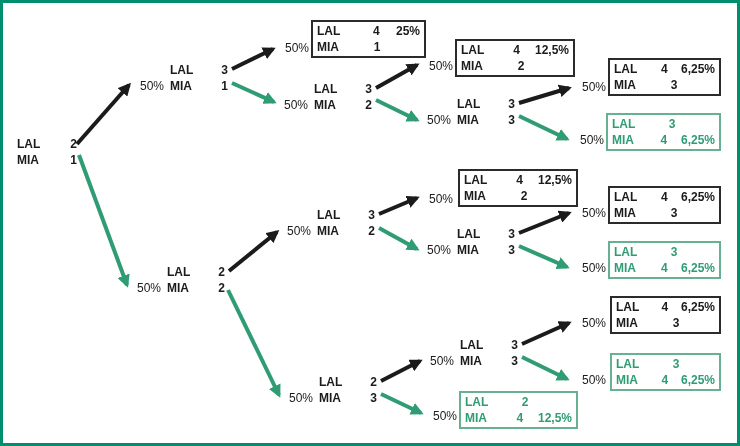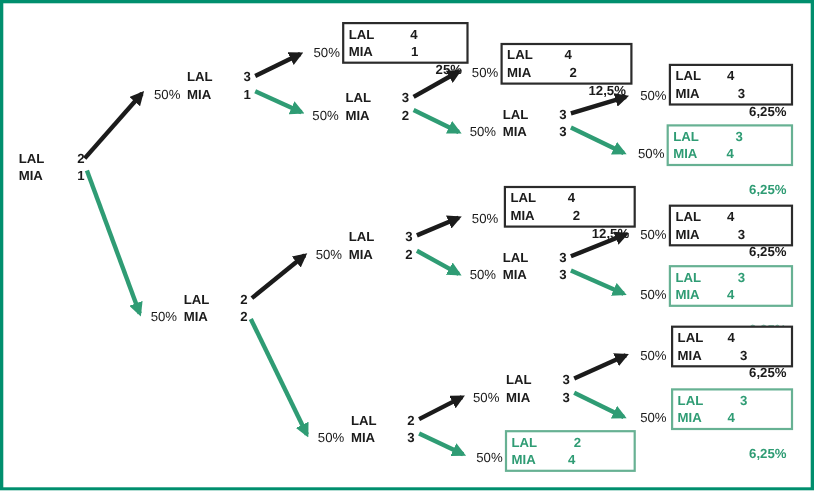--- a/index.html
+++ b/index.html
@@ -18,21 +18,21 @@
   .node--root .val{width:14px;}
   .box{
     position:absolute;box-sizing:border-box;background:var(--bg,#fff);
     border:2px solid var(--box-border,#2b2b2b);color:var(--ink,#1b1b1b);
     padding:1px 4px;
   }
   .box--green{border-color:var(--green-border,#67b193);color:var(--green,#2f9c74);}
   .brow{display:flex;height:16px;line-height:16px;font-size:12px;font-weight:700;}
   .bteam{width:40px;text-align:left;}
   .bval{width:40px;text-align:center;}
-  .bpct{flex:1;text-align:center;margin-top:32px;}
+  .bpct{flex:1;text-align:center;}
   .plabel{
     position:absolute;width:30px;height:15px;line-height:15px;
     font-size:12px;font-weight:400;text-align:right;color:var(--ink,#1b1b1b);
   }
 </style>
 </head>
 <body>
 
 <div class="stage" style="--ink: #1b1b1b; --green: #2f9c74; --green-border: #67b193; --box-border: #2b2b2b; --page-border: #008f6e; --bg: #ffffff;">
   <svg class="arrows" width="740" height="446" viewBox="0 0 740 446" aria-hidden="true">

